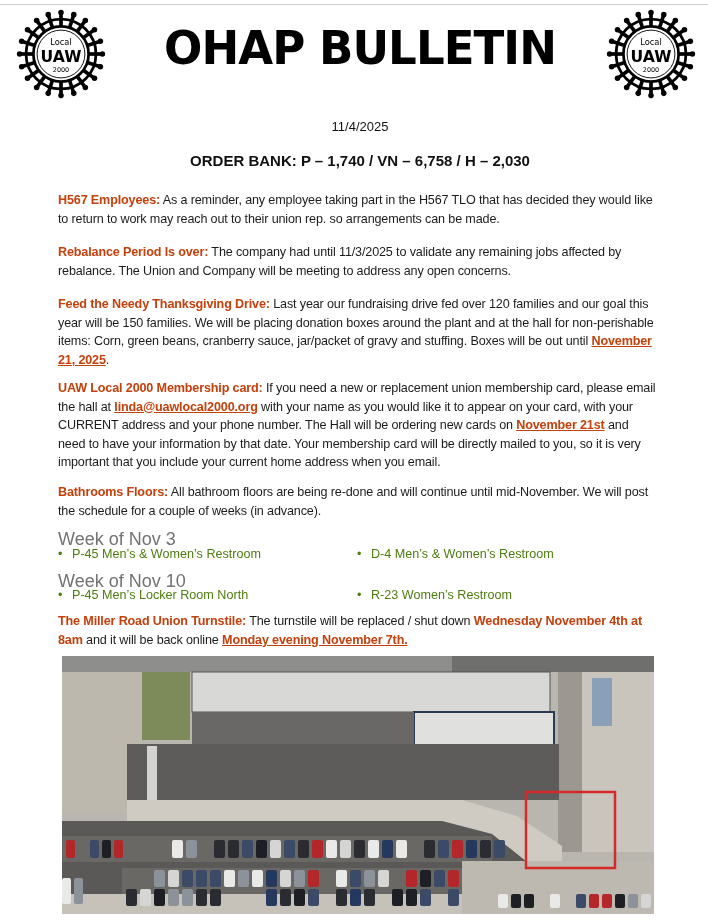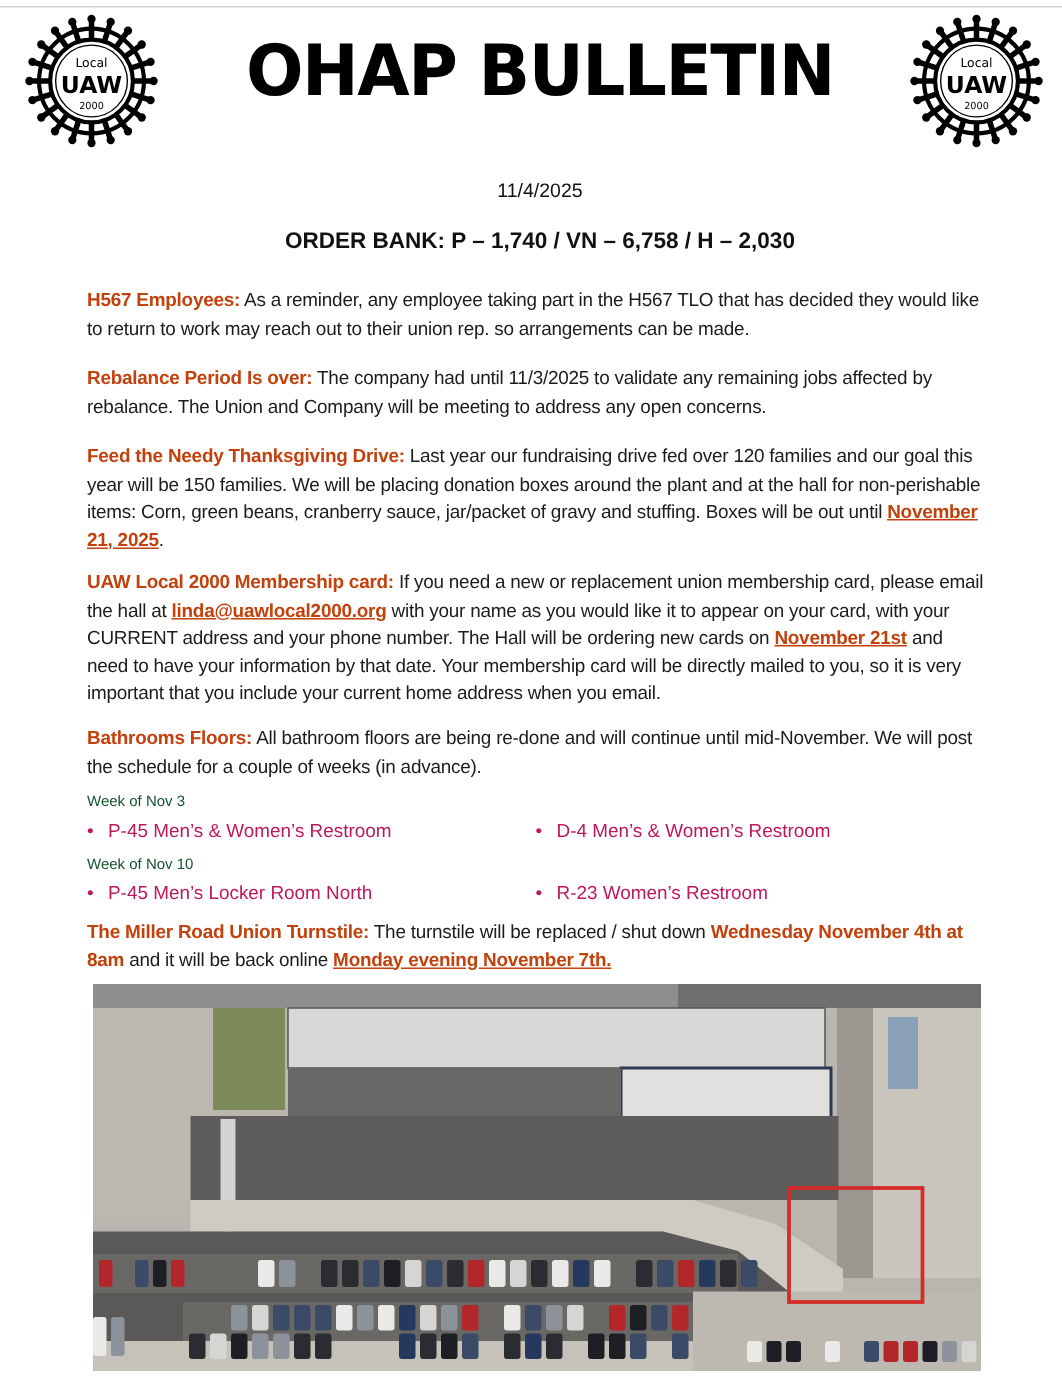--- a/index.html
+++ b/index.html
@@ -15,22 +15,22 @@
       letter-spacing: -1px; color: #000; transform: scaleX(0.96);
     }
     .date { position: absolute; left: 0; top: 119px; width: 720px; text-align: center; font-size: 13px; color: #111; }
     .orderbank { position: absolute; left: 0; top: 152px; width: 720px; text-align: center; font-size: 15px; font-weight: bold; color: #111; }
     .para {
       position: absolute; left: 58px; width: 600px; font-size: 12.6px; line-height: 18.5px; color: #1c1c1c;
       letter-spacing: -0.15px;
     }
     .para b { font-weight: bold; color: #c2410c; }
     .para u { text-decoration: underline; }
-    .week { position: absolute; left: 58px; font-size: 10px; color: #14532d; }
-    .bullet { position: absolute; font-size: 12.6px; color: #be185d; }
+    .week { position: absolute; left: 58px; font-size: 18px; color: #737373; }
+    .bullet { position: absolute; font-size: 12.6px; color: #4d7c0f; }
     .bullet .dot { display: inline-block; width: 14px; }
     .photo { position: absolute; left: 62px; top: 656px; width: 592px; height: 258px; overflow: hidden; background: #8a8a88; }
     .photo svg { display: block; }
   </style>
 </head>
 <body>
 
 <div class="topline"></div>
 
 <svg class="logo left" viewBox="0 0 100 100">

